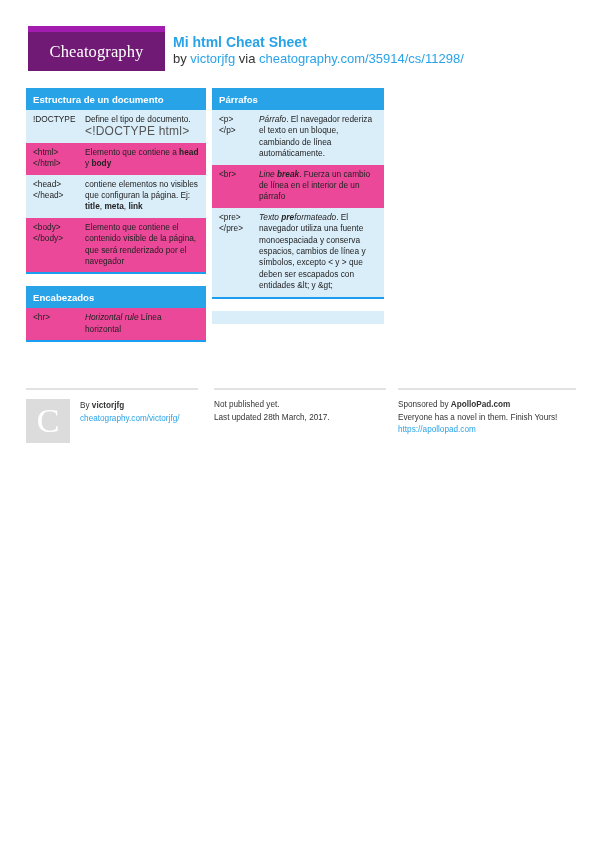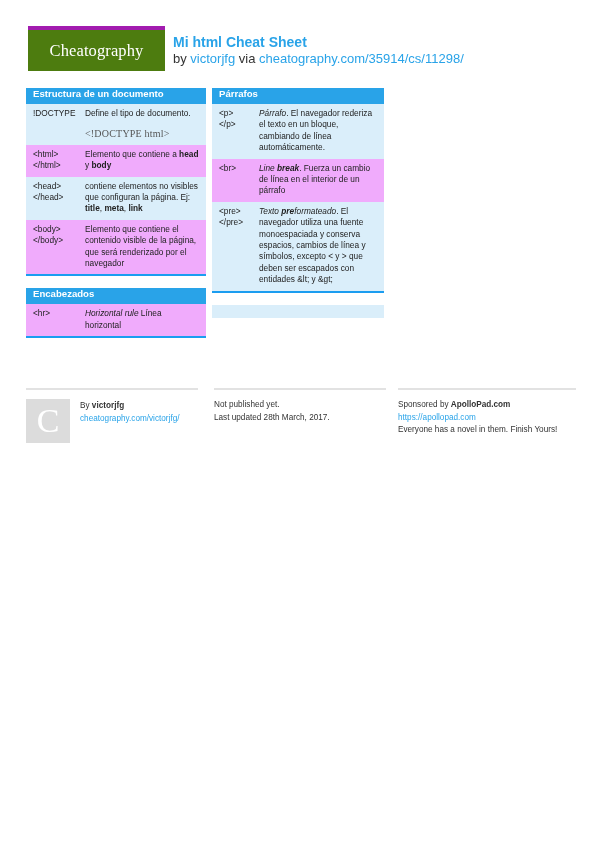--- a/index.html
+++ b/index.html
@@ -10,22 +10,22 @@
     font-family: "Liberation Sans", sans-serif;
     -webkit-font-smoothing: antialiased;
   }
   .page { position: relative; width: 600px; height: 849px; background:#fff; }
 
   
   .header { position: absolute; left: 28px; top: 26px; right: 24px; height: 50px; }
   .logo-box {
     position: absolute; left: 0; top: 0;
     width: 137px; height: 45px;
-    background: #4d7c0f;
-    border-top: 4px solid #a21caf;
+    background: #701a75;
+    border-top: 6px solid #a21caf;
     display: flex; align-items: center; justify-content: center;
   }
   .logo-text {
     color: #ffffff;
     font-family: "Liberation Serif", serif;
     font-size: 16.5px;
     letter-spacing: .1px;
     white-space: nowrap;
   }
   .title-block { position: absolute; left: 145px; top: 8px; }
@@ -55,28 +55,28 @@
   .col-right { left: 186px; width: 172px; }
 
   
   .card { margin-bottom: 12px; border-bottom: 2px solid #1b9df0; }
   .card.no-rows { border-bottom: none; }
   .card-title {
     background: #29a3e8;
     color: #ffffff;
     font-size: 9.6px;
     font-weight: bold;
-    padding: 0 7px 5px 7px;
+    padding: 6px 7px 5px 7px;
     line-height: 11px;
   }
   .rows { }
   .row {
     display: flex;
     padding: 4px 7px 5px 7px;
-    background: #f0abfc;
+    background: #ec4899;
   }
   .row.alt { background: #daeefa; }
   .cell-key {
     width: 52px;
     flex: 0 0 52px;
     font-size: 8.3px;
     color: #222222;
     line-height: 11.4px;
     padding-right: 3px;
   }
@@ -84,25 +84,25 @@
   .cell-val {
     flex: 1 1 auto;
     font-size: 8.3px;
     color: #222222;
     line-height: 11.4px;
   }
   .cell-val i { font-style: italic; }
   .cell-val b { font-weight: bold; }
   .code {
     display: block;
-    font-family: Liberation Serif, serif;
-    font-size: 10px;
+    font-family: Liberation Sans, sans-serif;
+    font-size: 12px;
     color: #555555;
     letter-spacing: .2px;
-    margin-top: 9px;
+    margin-top: 1px;
   }
   .empty-strip { height: 13px; background: #daeefa; }
 
   
   .footer { position: absolute; left: 26px; top: 388px; width: 550px; }
   .fcol { position: absolute; top: 0; padding-top: 9px; border-top: 2px solid #e2e2e2; }
   .fcol-1 { left: 0px;   width: 172px; }
   .fcol-2 { left: 188px; width: 172px; }
   .fcol-3 { left: 372px; width: 178px; }
 
@@ -217,21 +217,21 @@
 
     <div class="fcol fcol-2">
       <div class="ftxt">Not published yet.</div>
       <div class="ftxt">Last updated 28th March, 2017.</div>
     </div>
 
     <div class="fcol fcol-3">
       <div class="ftxt">
         <span>Sponsored by </span><b>ApolloPad.com</b>
       </div>
+      <div class="ftxt">Everyone has a novel in them. Finish Yours!</div>
       <div class="ftxt">
         <a href="#">https://apollopad.com</a>
       </div>
-      <div class="ftxt">Everyone has a novel in them. Finish Yours!</div>
     </div>
 
   </div>
 
 </div>
 
 </body></html>

